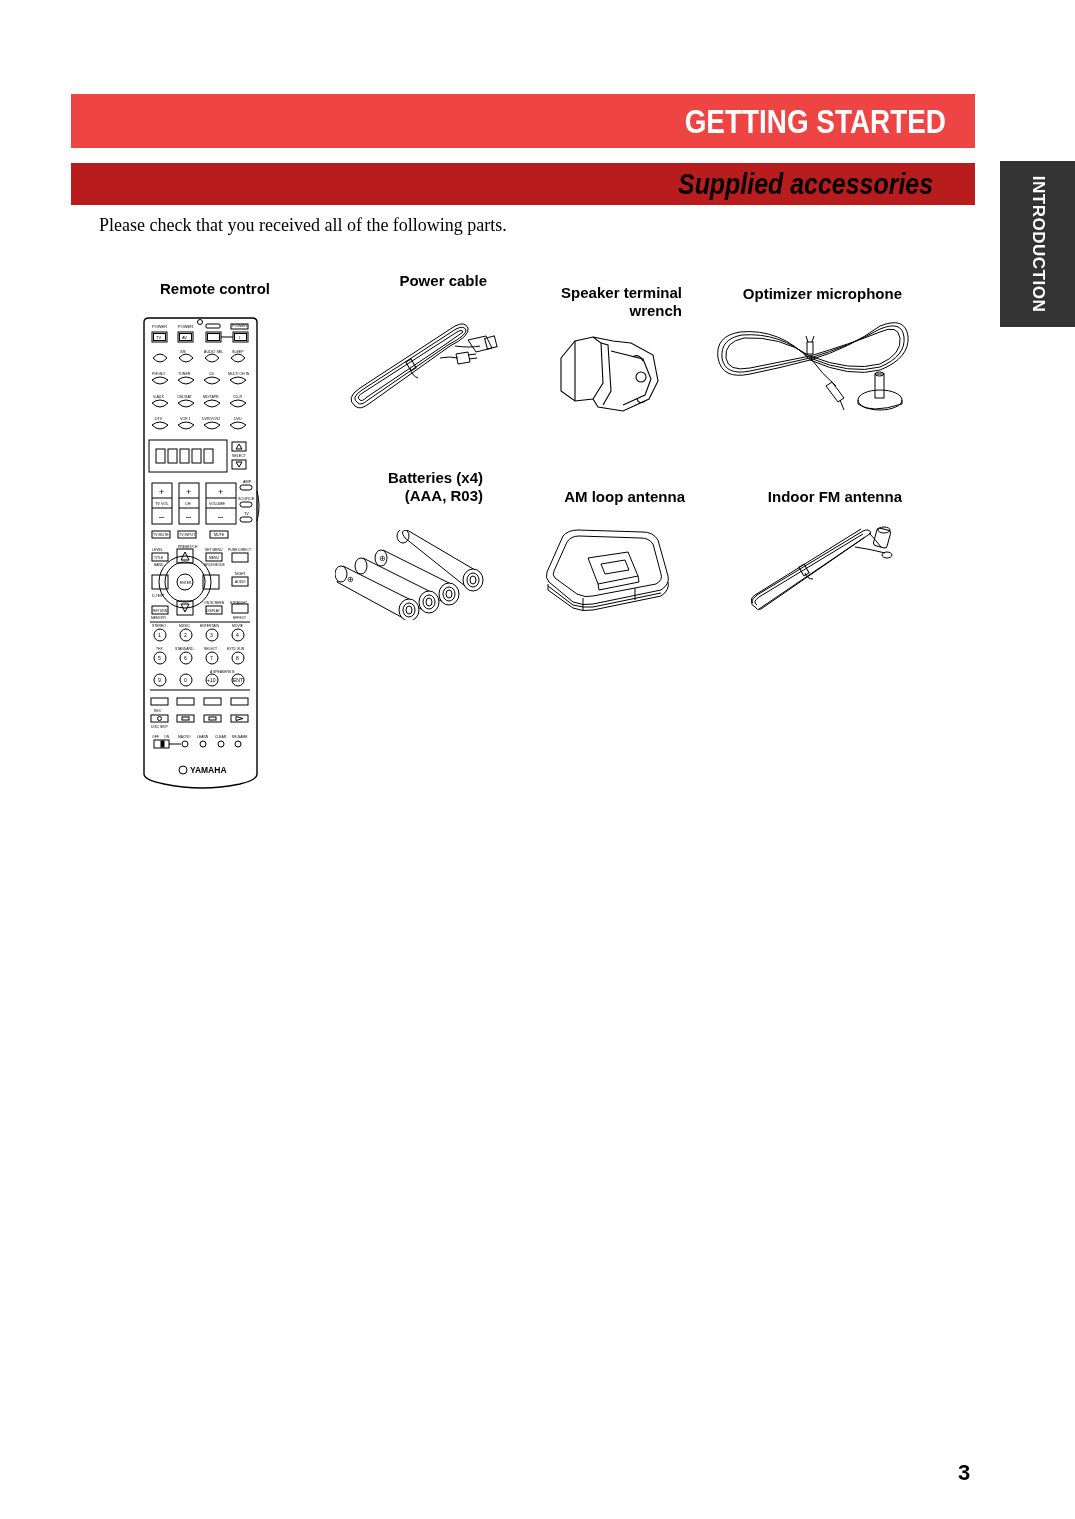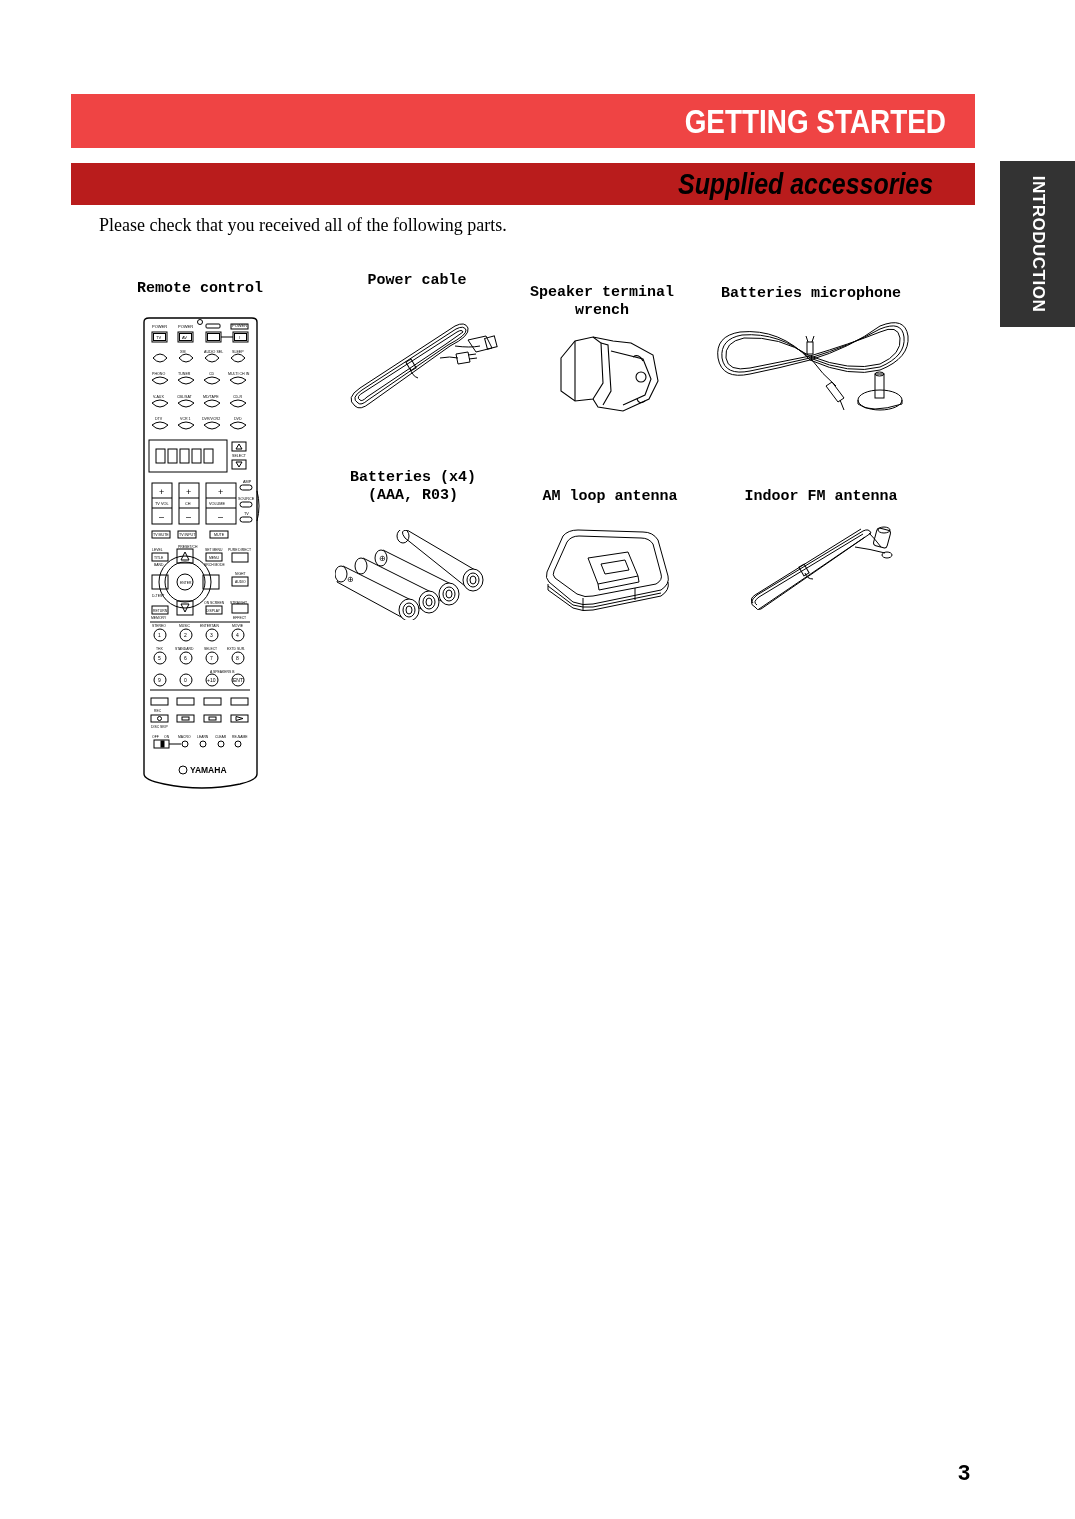--- a/index.html
+++ b/index.html
@@ -4,21 +4,21 @@
 <style>
   html,body{margin:0;padding:0;background:#fff;}
   body{width:1075px;height:1519px;position:relative;overflow:hidden;font-family:"Liberation Sans",sans-serif;color:#000;}
   .banner{position:absolute;left:71px;top:94px;width:904px;height:54px;background:#ef4444;color:#fff;display:flex;align-items:center;justify-content:flex-end;}
   .banner span{font-family:"Liberation Sans",sans-serif;font-weight:bold;font-size:34px;letter-spacing:0px;transform:scaleX(0.82);display:inline-block;}
   .section{position:absolute;left:71px;top:163px;width:904px;height:42px;background:#b91c1c;display:flex;align-items:center;justify-content:flex-end;}
   .section span{font-weight:bold;font-style:italic;font-size:29px;margin-left:14px;transform:scaleX(0.86);transform-origin:left center;display:inline-block;}
   .intro{position:absolute;left:71px;top:215px;font-family:"Liberation Serif",serif;font-size:18px;margin-left:28px;}
   .sidetab{position:absolute;left:1000px;top:161px;width:75px;height:166px;background:#333;color:#fff;}
   .sidetab span{position:absolute;left:50%;top:50%;transform:translate(-50%,-50%) rotate(90deg);font-weight:bold;font-size:17px;white-space:nowrap;letter-spacing:0.5px;}
-  .label{position:absolute;font-weight:bold;font-size:15px;text-align:center;line-height:18px;font-family:Liberation Mono, monospace;}
+  .label{position:absolute;font-weight:bold;font-size:15px;text-align:right;line-height:18px;}
   .pagenum{position:absolute;left:958px;top:1460px;font-weight:bold;font-size:22px;}
   .illus{position:absolute;}
   svg text{font-family:"Liberation Sans",sans-serif;}
 </style>
 </head>
 <body>
 
 <div class="banner">
     <span>GETTING STARTED</span>
   </div>
@@ -34,21 +34,21 @@
     <div>Remote control</div>
   </div>
 <div class="label" style="left:347px;top:272px;width:140px;">
     <div>Power cable</div>
   </div>
 <div class="label" style="left:522px;top:284px;width:160px;">
     <div>Speaker terminal</div>
     <div>wrench</div>
   </div>
 <div class="label" style="left:720px;top:285px;width:182px;">
-    <div>Batteries microphone</div>
+    <div>Optimizer microphone</div>
   </div>
 <div class="label" style="left:343px;top:469px;width:140px;">
     <div>Batteries (x4)</div>
     <div>(AAA, R03)</div>
   </div>
 <div class="label" style="left:535px;top:488px;width:150px;">
     <div>AM loop antenna</div>
   </div>
 <div class="label" style="left:740px;top:488px;width:162px;">
     <div>Indoor FM antenna</div>

